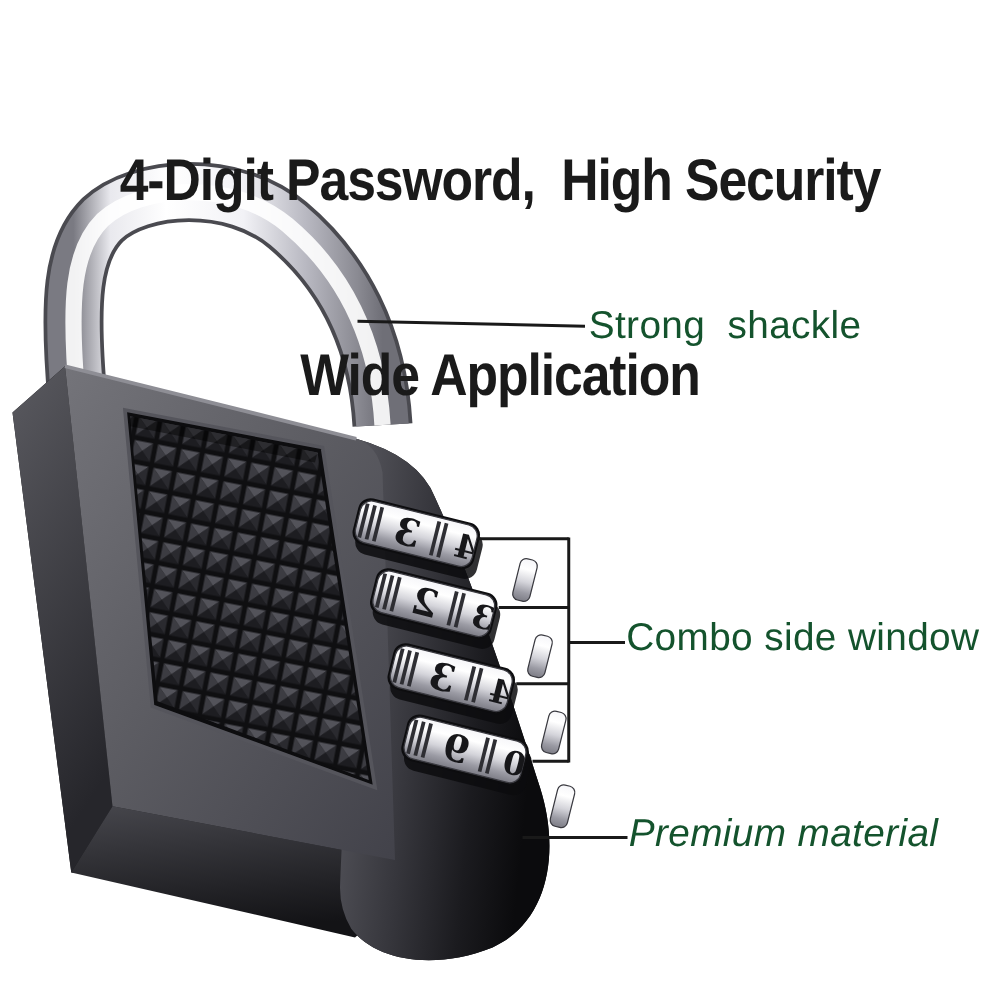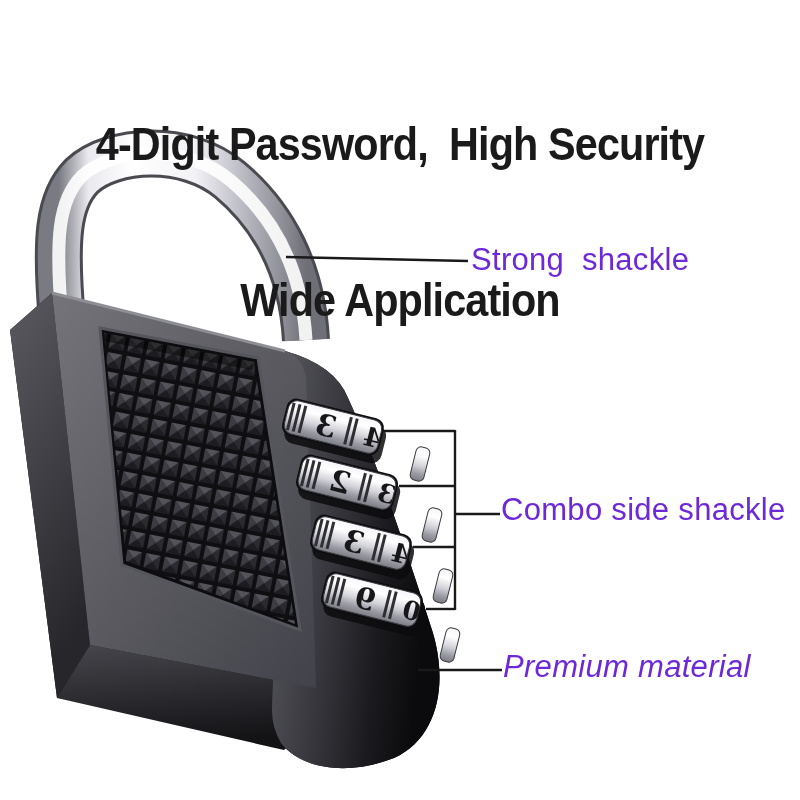--- a/index.html
+++ b/index.html
@@ -8,21 +8,21 @@
     font-family:"Liberation Sans",sans-serif;
   }
   .title{
     position:absolute;top:14px;left:0;right:0;
     text-align:center;color:#1a1a1a;font-weight:bold;
     font-size:47px;line-height:52px;letter-spacing:-1px;
     transform:scaleX(0.88);transform-origin:50% 0;
     white-space:pre;
   }
   .callout-label{
-    position:absolute;color:#6d28d9;font-size:31px;line-height:36px;
+    position:absolute;color:#14532d;font-size:31px;line-height:36px;
     letter-spacing:0.3px;white-space:pre;
   }
   .label-shackle{left:471px;top:242px;}
   .label-combo{left:501px;top:492px;}
   .label-material{left:503px;top:649px;font-style:italic;}
   svg{position:absolute;left:0;top:0;}
   .dial-digit{
     font-family:"DejaVu Serif",serif;font-weight:bold;fill:#17171a;
   }
 </style>
@@ -199,16 +199,16 @@
       <path d="M 418 670 L 502 670"></path>
     </g>
   </svg>
 
   <div class="title">
     <div>4-Digit Password,  High Security</div>
     <div>Wide Application</div>
   </div>
 
   <div class="callout-label label-shackle">Strong  shackle</div>
-  <div class="callout-label label-combo">Combo side shackle</div>
+  <div class="callout-label label-combo">Combo side window</div>
   <div class="callout-label label-material">Premium material</div>
 
 </div>
 
 </body></html>

